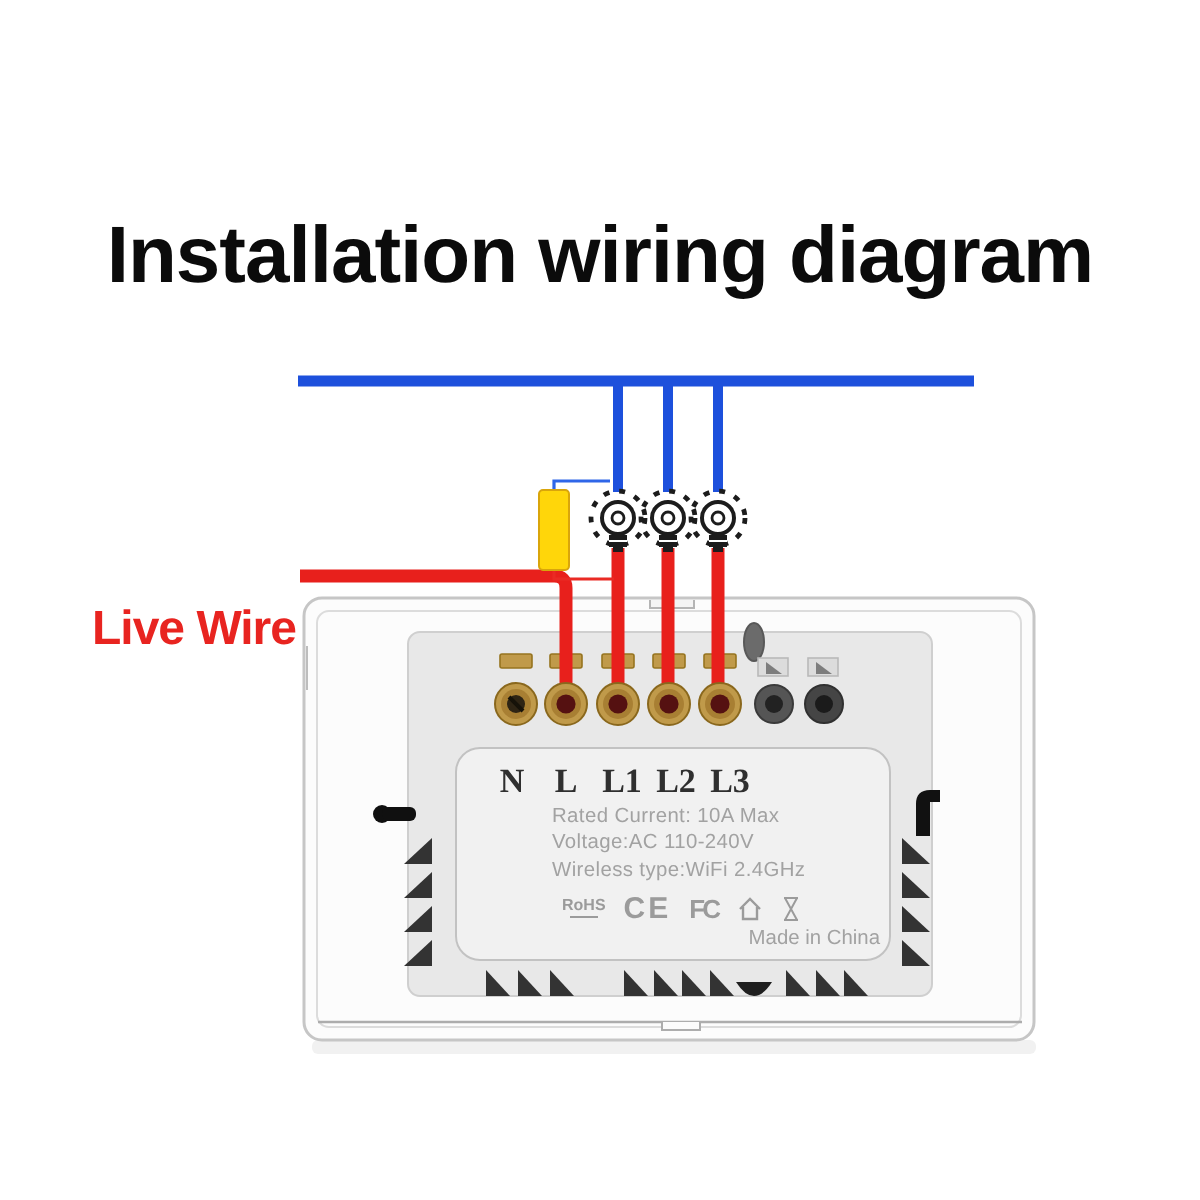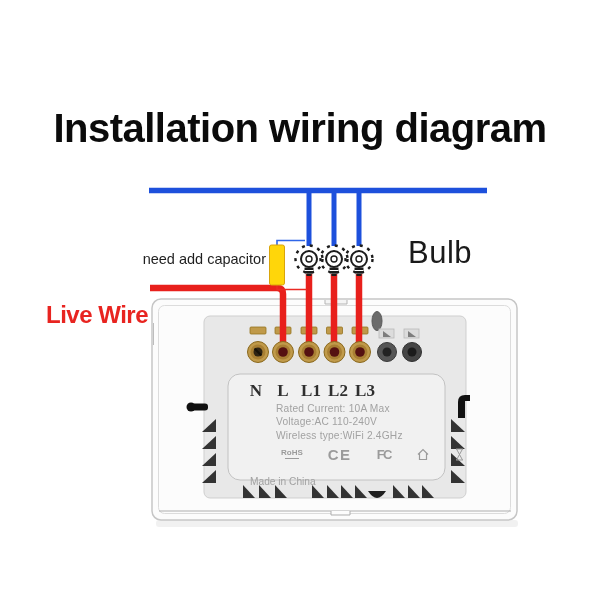--- a/index.html
+++ b/index.html
@@ -9,26 +9,26 @@
   .abs{position:absolute;}
   #title{left:0;top:81px;width:600px;text-align:center;font-size:40px;font-weight:700;
          letter-spacing:-0.5px;color:#0b0b0b;line-height:1;}
   #neutral-label{left:12px;top:173px;font-size:26px;font-weight:700;letter-spacing:-0.8px;color:#2b4bd0;}
   #live-label{left:46px;top:271px;font-size:24px;font-weight:700;letter-spacing:-0.5px;color:#e82420;margin-top:30px;}
   #cap-note{left:130px;top:251px;width:136px;text-align:right;font-size:14.5px;color:#1f1f1f;}
   #bulb-label{left:408px;top:235px;font-size:31px;font-weight:400;letter-spacing:0.5px;color:#1a1a1a;}
   .tlabel{top:381px;width:34px;text-align:center;font-family:"Liberation Serif",serif;
           font-weight:700;font-size:17px;color:#2f2f2f;}
   #specs{left:276px;top:402px;font-size:10.2px;line-height:13.4px;color:#a2a2a2;letter-spacing:0.2px;}
-  #certs{left:281px;top:446px;height:16px;display:flex;align-items:center;gap:25px;color:#9b9b9b;}
+  #certs{left:281px;top:446px;height:16px;display:flex;align-items:center;gap:9px;color:#9b9b9b;}
   .rohs{font-size:8px;font-weight:700;line-height:7px;text-align:center;}
   .rohs .bar{width:14px;height:1.5px;background:#9b9b9b;margin:1.5px auto 0;}
   .ce{font-size:15px;font-weight:600;letter-spacing:1.5px;}
   .fcc{font-size:13px;font-weight:800;letter-spacing:-1.5px;}
-  #made-in{left:250px;top:464px;width:190px;text-align:left;font-size:10.2px;color:#a2a2a2;margin-top:12px;}
+  #made-in{left:250px;top:464px;width:190px;text-align:right;font-size:10.2px;color:#a2a2a2;}
 </style>
 </head>
 <body>
 
 <div id="stage">
 
   <svg id="gfx" width="600" height="600" viewBox="0 0 600 600">
     <defs>
       <g id="bulbdef">
         <circle r="13.5" fill="none" stroke="#1c1c1c" stroke-width="2.4" stroke-dasharray="3 5"></circle>
@@ -146,22 +146,20 @@
       <g>
         <circle cx="412" cy="352" r="9.5" fill="#454545" stroke="#303030"></circle>
         <circle cx="412" cy="352" r="4.5" fill="#1b1b1b"></circle>
       </g>
     </g>
   </svg>
 
   <h1 id="title" class="abs">Installation wiring diagram</h1>
 
   <div id="live-label" class="abs">Live Wire</div>
-  <div id="cap-note" class="abs">need add capacitor</div>
-  <div id="bulb-label" class="abs">Bulb</div>
 
   <div class="abs tlabel" style="left:239px;">N</div>
   <div class="abs tlabel" style="left:266px;">L</div>
   <div class="abs tlabel" style="left:294px;">L1</div>
   <div class="abs tlabel" style="left:321px;">L2</div>
   <div class="abs tlabel" style="left:348px;">L3</div>
 
   <div id="specs" class="abs">
     <div>Rated Current: 10A Max</div>
     <div>Voltage:AC 110-240V</div>

